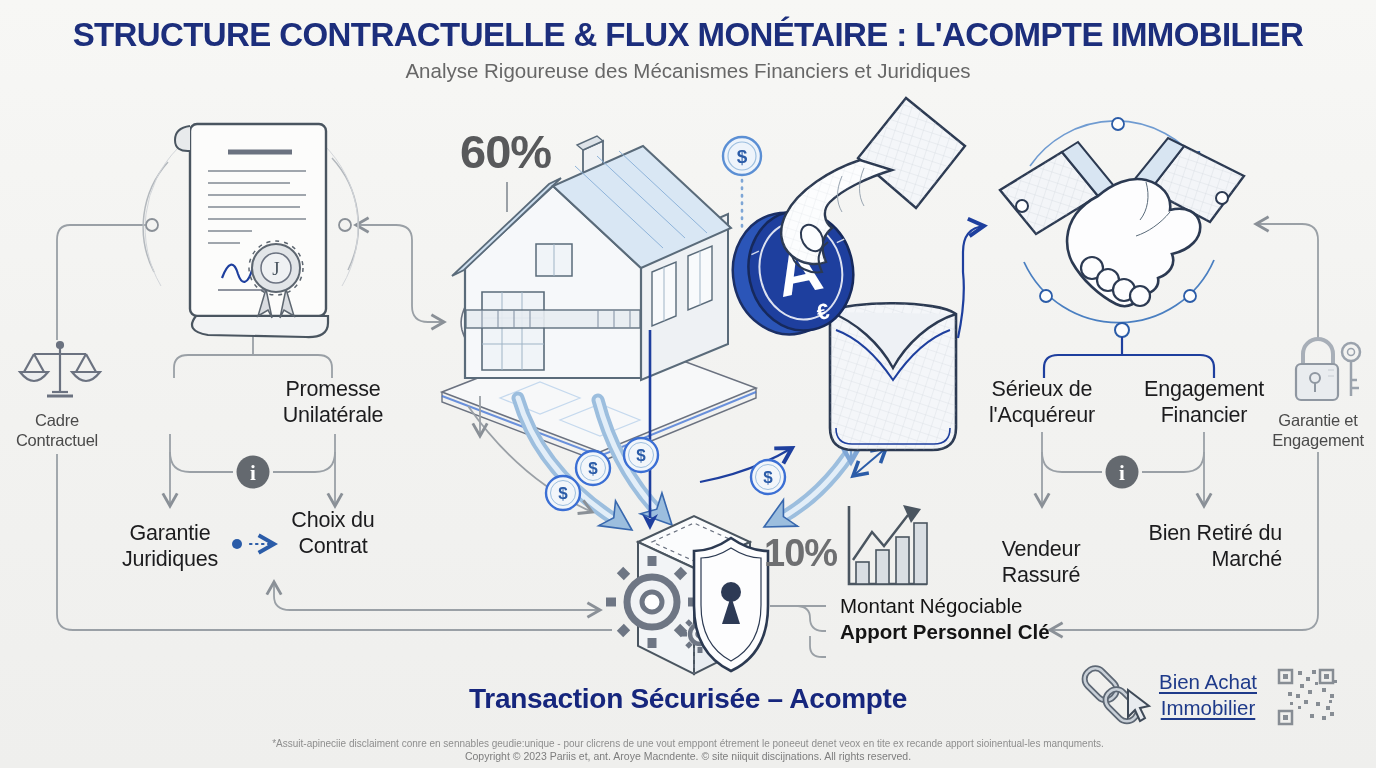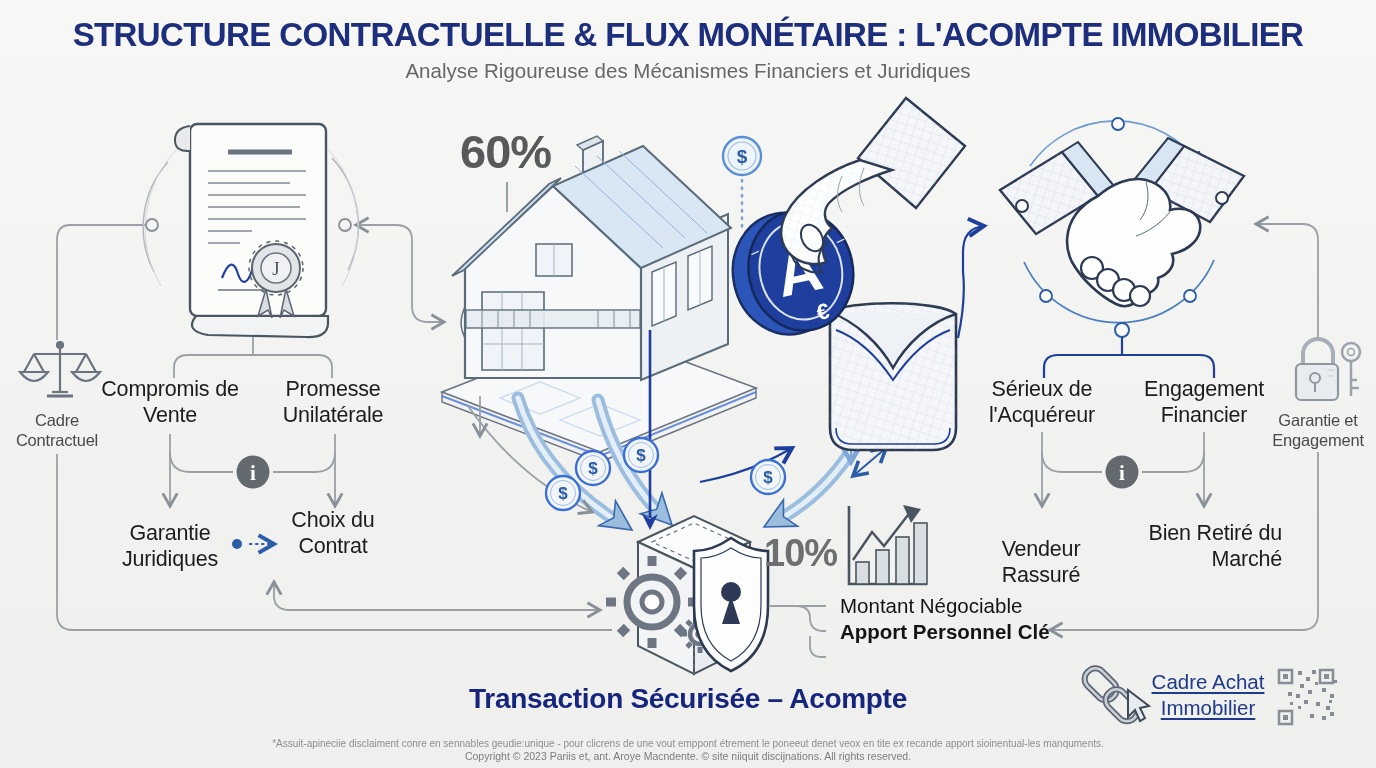--- a/index.html
+++ b/index.html
@@ -402,39 +402,38 @@
   </g>
 </svg>
 
 <div class="title">STRUCTURE CONTRACTUELLE &amp; FLUX MONÉTAIRE : L'ACOMPTE IMMOBILIER</div>
 <div class="subtitle">Analyse Rigoureuse des Mécanismes Financiers et Juridiques</div>
 
 <div class="pct pct60">60%</div>
 <div class="pct pct10">10%</div>
 
 <div class="lbl small" style="left:57px;top:410px;width:110px;">Cadre Contractuel</div>
-<div class="lbl" style="left:170px;top:376px;width:160px;">Compromis de Vente</div>
 <div class="lbl" style="left:333px;top:376px;width:160px;">Promesse Unilatérale</div>
 <div class="lbl" style="left:170px;top:520px;width:160px;">Garantie Juridiques</div>
 <div class="lbl" style="left:333px;top:507px;width:140px;">Choix du Contrat</div>
 
 <div class="lbl" style="left:1042px;top:376px;width:165px;">Sérieux de l'Acquéreur</div>
 <div class="lbl" style="left:1204px;top:376px;width:165px;">Engagement Financier</div>
 <div class="lbl small" style="left:1318px;top:410px;width:120px;">Garantie et Engagement</div>
 <div class="lbl" style="left:1041px;top:536px;width:150px;">Vendeur Rassuré</div>
 <div class="lbl" style="left:1202px;top:520px;width:160px;text-align:right;">Bien Retiré du Marché</div>
 
 <div class="details">
   <div>Montant Négociable</div>
   <div class="b">Apport Personnel Clé</div>
 </div>
 
 <div class="caption">Transaction Sécurisée – Acompte</div>
 
 <div class="guide-link">
-  <span>Cadre Achat</span>
+  <span>Bien Achat</span>
   <span>Immobilier</span>
 </div>
 
 <div class="foot l1">*Assuit-apineciie disclaiment conre en sennables geudie:unique - pour clicrens de une vout emppont étrement le poneeut denet veox en tite ex recande apport sioinentual-les manquments.</div>
 <div class="foot l2">Copyright © 2023 Pariis et, ant. Aroye Macndente. © site niiquit discijnations. All rights reserved.</div>
 
 </div>
 
 </body></html>

